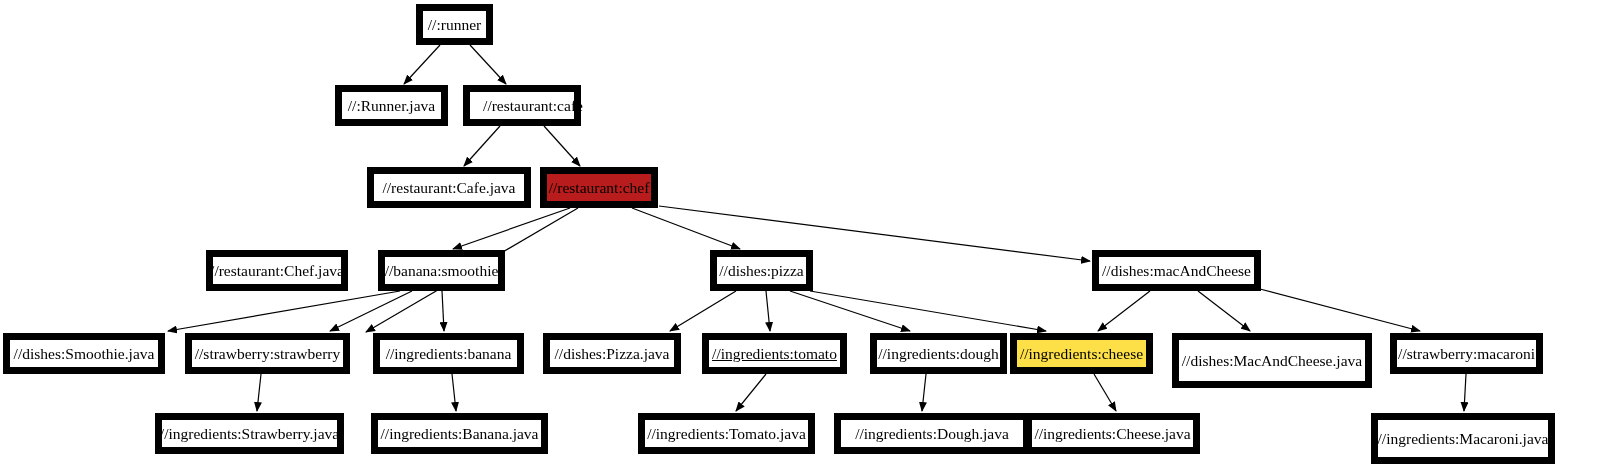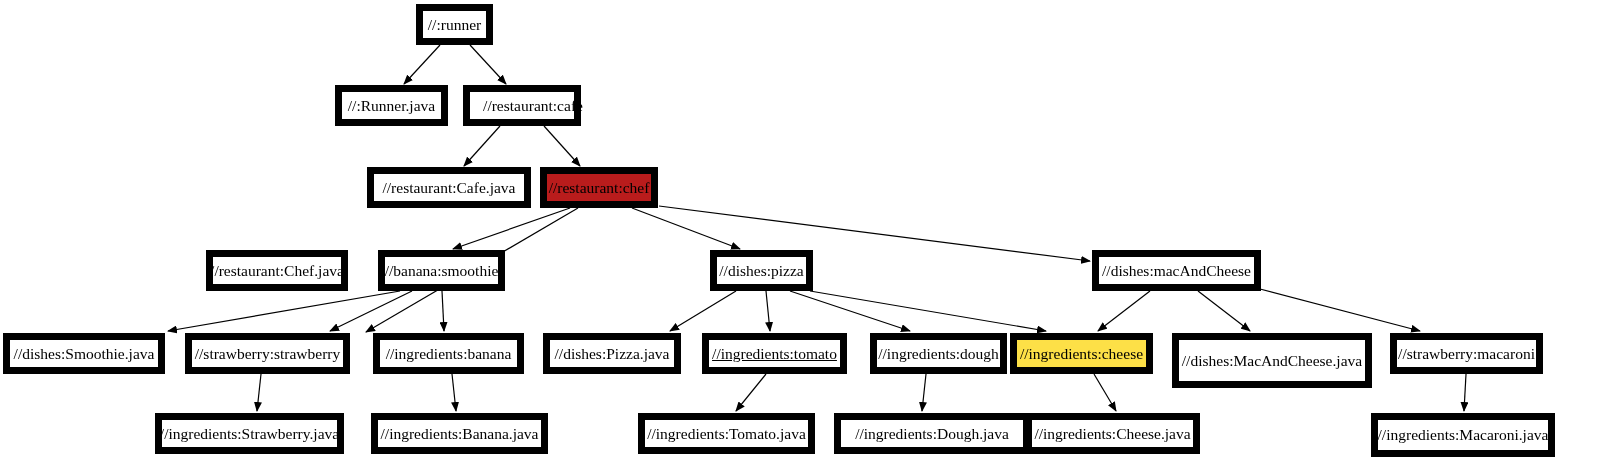--- a/index.html
+++ b/index.html
@@ -144,17 +144,17 @@
       </div>
       <div class="node" style="left: 638px; top: 413px; width: 177px; height: 41px; border-color: rgb(0, 0, 0); background: rgb(255, 255, 255);">
         <span class="node-label">//ingredients:Tomato.java</span>
       </div>
       <div class="node" style="left: 834px; top: 413px; width: 196px; height: 41px; border-color: rgb(0, 0, 0); background: rgb(255, 255, 255);">
         <span class="node-label">//ingredients:Dough.java</span>
       </div>
       <div class="node" style="left: 1025px; top: 413px; width: 175px; height: 41px; border-color: rgb(0, 0, 0); background: rgb(255, 255, 255);">
         <span class="node-label">//ingredients:Cheese.java</span>
       </div>
-      <div class="node" style="left: 1371px; top: 413px; width: 184px; height: 44px; border-color: rgb(0, 0, 0); background: rgb(255, 255, 255);">
+      <div class="node" style="left: 1371px; top: 413px; width: 184px; height: 51px; border-color: rgb(0, 0, 0); background: rgb(255, 255, 255);">
         <span class="node-label">//ingredients:Macaroni.java</span>
       </div>
     </div>
 </div>
 
 </body></html>

